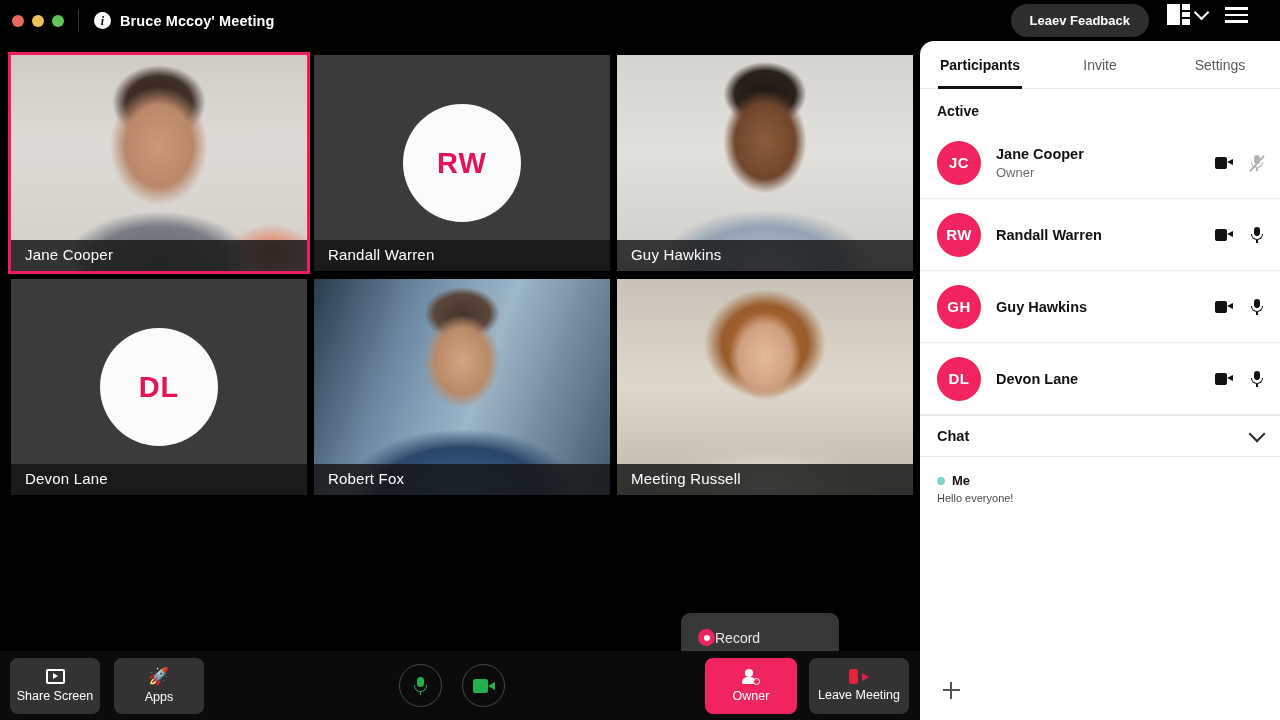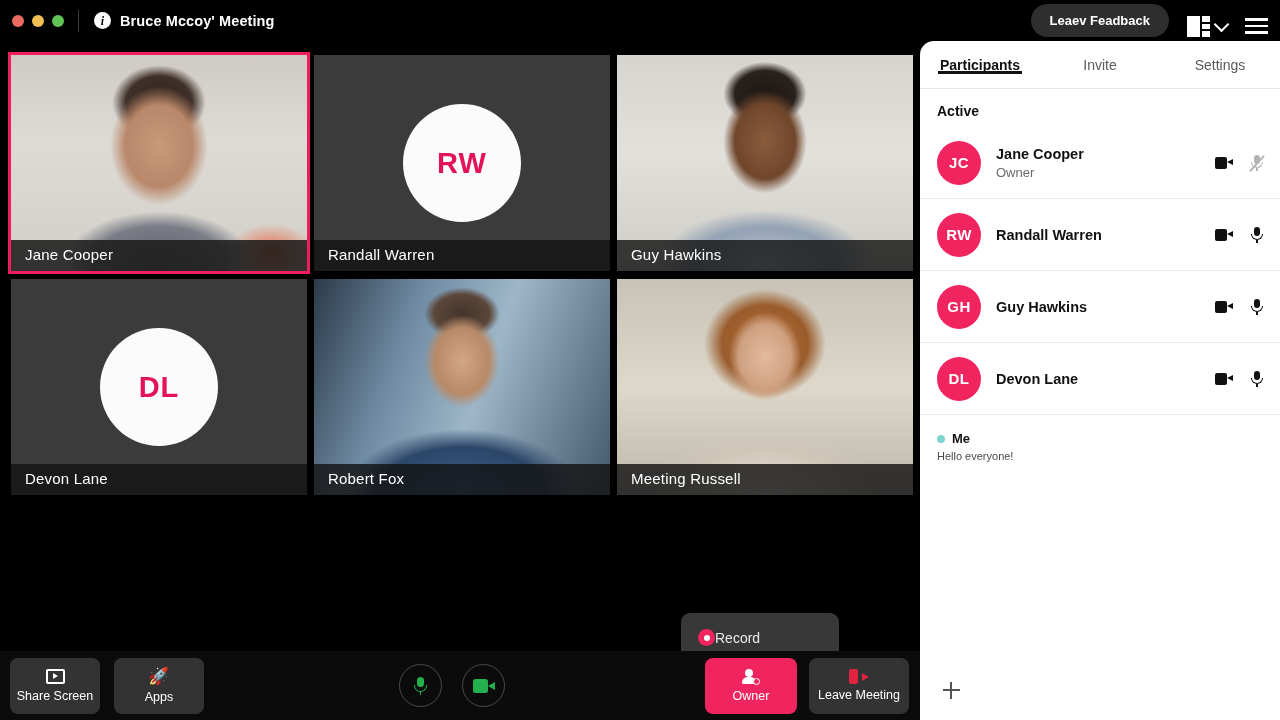--- a/index.html
+++ b/index.html
@@ -24,21 +24,21 @@
   .tb-divider { width: 1px; height: 22px; background: #3a3a3a; margin-left: 14px; }
   .tb-title-wrap { display: flex; align-items: center; gap: 9px; margin-left: 15px; }
   .info-icon {
     width: 17px; height: 17px; border-radius: 50%; background: #fff;
     color: #000; font-size: 12px; font-weight: bold; font-style: italic;
     display: flex; align-items: center; justify-content: center;
     font-family: "Liberation Serif", serif; line-height: 1;
   }
   .tb-title { color: #fff; font-size: 14.5px; font-weight: bold; letter-spacing: .1px; }
 
-  .tb-right { margin-left: auto; display: flex; align-items: flex-end; gap: 18px; padding-right: 12px; }
+  .tb-right { margin-left: auto; display: flex; align-items: flex-start; gap: 18px; padding-right: 32px; }
   .feedback-btn {
     background: #2e2e2e; color: #fff; border: none;
     border-radius: 17px; padding: 9px 19px; font-size: 13px; font-weight: bold;
     font-family: "Liberation Sans", sans-serif; cursor: pointer;
   }
   .layout-btn { display: flex; align-items: center; gap: 6px; cursor: pointer; }
   .layout-glyph { display: flex; gap: 2px; align-items: stretch; height: 21px; }
   .lg-main { width: 13px; background: #fff; }
   .lg-col { display: flex; flex-direction: column; gap: 2px; width: 8px; }
   .lg-col span { flex: 1; background: #fff; }
@@ -162,21 +162,21 @@
   .leave-glyph { position: relative; width: 20px; height: 15px; }
   .leave-glyph .door { position: absolute; left: 0; top: 0; width: 9px; height: 15px;
                        background: #e0233e; border-radius: 2px; }
   .leave-glyph .arrow { position: absolute; right: 0; top: 4px; width: 0; height: 0;
                         border-left: 7px solid #e0233e; border-top: 4px solid transparent;
                         border-bottom: 4px solid transparent; }
 
   
   .panel { position: absolute; top: 41px; right: 0; width: 360px; height: 679px;
            background: #fff; border-radius: 14px 0 0 0; display: flex; flex-direction: column; }
-  .tabs { display: flex; height: 48px; border-bottom: 1px solid #e6e6e6; flex-shrink: 0; align-items: center; }
+  .tabs { display: flex; height: 48px; border-bottom: 1px solid #e6e6e6; flex-shrink: 0; }
   .tab { flex: 1; display: flex; align-items: center; justify-content: center;
          font-size: 14px; color: #595959; cursor: pointer; position: relative; }
   .tab.active { color: #111; font-weight: bold; }
   .tab.active::after { content: ""; position: absolute; bottom: -1px; left: 50%; transform: translateX(-50%);
                        width: 84px; height: 3px; background: #111; }
 
   .section-head { padding: 14px 17px 8px; font-size: 14px; font-weight: bold; color: #111; }
   .plist { flex: 0 0 auto; overflow: hidden; }
   .prow { display: flex; align-items: center; padding: 0 17px; height: 72px;
           border-bottom: 1px solid #ededed; cursor: pointer; }
@@ -455,20 +455,24 @@
           <span class="mic-sm">
               <span class="cap"></span>
               <span class="arc"></span>
               <span class="stem"></span>
             </span>
         </div>
       </div>
 
     </div>
 
+    <div class="chat-head">
+      <span class="chat-title">Chat</span>
+      <span class="chev"></span>
+    </div>
 
     <div class="chat-body">
       <div class="msg">
         <div class="msg-head">
           <span class="msg-dot" style="background:#7fd4cf"></span>
           <span class="msg-author">Me</span>
         </div>
         <div class="msg-text">Hello everyone!</div>
       </div>
     </div>

